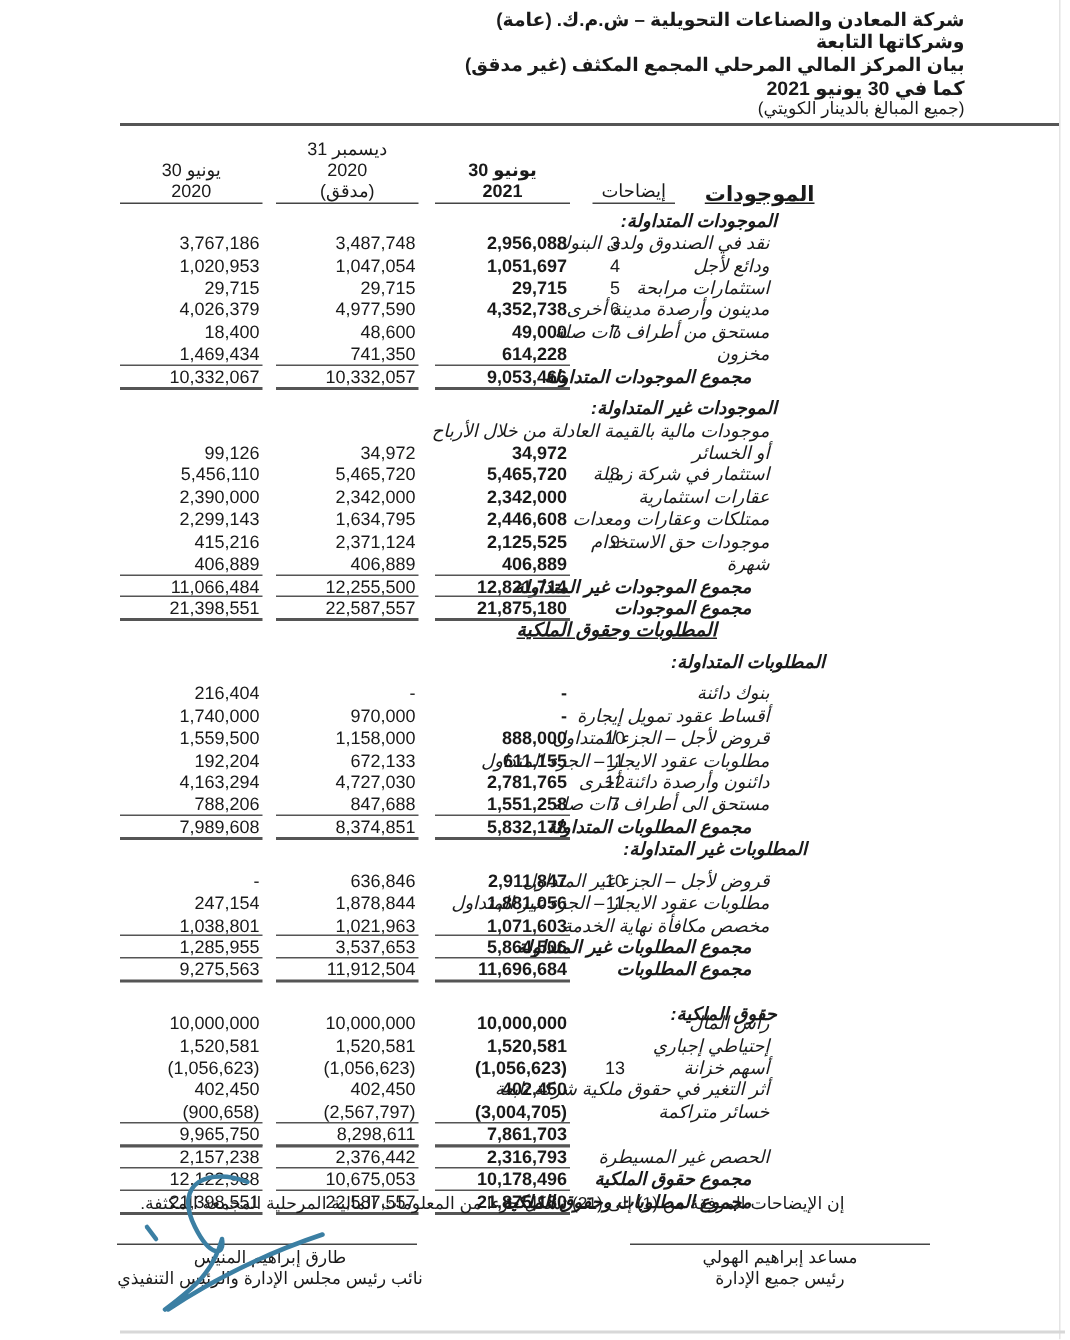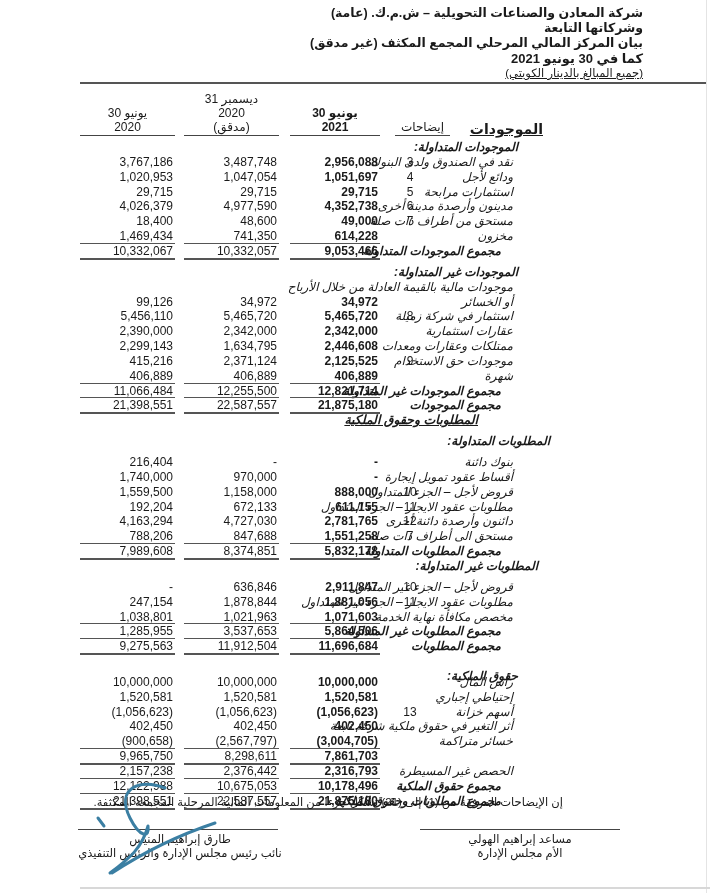--- a/index.html
+++ b/index.html
@@ -5,21 +5,21 @@
     html, body { margin: 0; padding: 0; background: #ffffff; }
     body {
       width: 713px; height: 893px; position: relative; overflow: hidden;
       font-family: "Liberation Sans", "DejaVu Sans", sans-serif;
       color: #1a1a1a;
     }
     .page-edge { position: absolute; left: 706px; top: 0; width: 1px; height: 893px; background: #e4e4e4; }
     .bottom-edge { position: absolute; left: 80px; top: 887px; width: 630px; height: 2px; background: #d8d8d8; }
 
     .header { position: absolute; right: 70px; top: 6px; direction: rtl; text-align: right; font-size: 12.5px; line-height: 15px; font-weight: bold; }
-    .header .sub { font-weight: normal; font-size: 11.5px; text-decoration: underline; }
+    .header .sub { font-weight: normal; font-size: 11.5px; }
     .header .date-line { font-size: 13px; }
     .header-rule { position: absolute; left: 80px; top: 82px; width: 626px; height: 2px; background: #555; }
 
     .col-head { position: absolute; text-align: center; font-size: 12px; line-height: 14px; }
     .col-head .ul { display: block; border-bottom: 1px solid #444; padding-bottom: 1px; }
     .c1 { left: 80px; width: 95px; }
     .c2 { left: 184px; width: 95px; }
     .c3 { left: 290px; width: 90px; font-weight: bold; }
     .cn { left: 395px; width: 55px; }
     .assets-title { position: absolute; right: 170px; top: 121px; direction: rtl; font-weight: bold; font-size: 14px; text-decoration: underline; }
@@ -390,21 +390,21 @@
     <div class="rule thick" style="left: 184px; width: 95px; top: 807.7px;"></div>
     <div class="rule thick" style="left: 290px; width: 90px; top: 807.7px;"></div>
   </div>
 
 <div class="footnote">إن الإيضاحات المرفقة من (1) إلى (21) تشكل جزءا من المعلومات المالية المرحلية المجمعة المكثفة.</div>
 
 <div class="sig-line" style="left:420px; width:200px;"></div>
 <div class="sig-line" style="left:78px; width:200px;"></div>
 <div class="sig-name" style="left:420px; width:200px; top:832px;">
   <div>مساعد إبراهيم الهولي</div>
-  <div>الأم مجلس الإدارة</div>
+  <div>رئيس جميع الإدارة</div>
 </div>
 <div class="sig-name" style="left:60px; width:240px; top:832px;">
   <div>طارق إبراهيم المنيس</div>
   <div>نائب رئيس مجلس الإدارة والرئيس التنفيذي</div>
 </div>
 
 <svg class="signature" viewBox="0 0 130 110">
   <path d="M75 10 C 50 0, 25 10, 40 40 C 50 60, 60 60, 58 48 M 58 48 C 52 70, 40 80, 20 95 M 22 95 C 60 70, 95 55, 125 45" fill="none" stroke="#3b7fa3" stroke-width="3" stroke-linecap="round"></path>
   <path d="M8 40 L 14 48" stroke="#3b7fa3" stroke-width="3" stroke-linecap="round"></path>
 </svg>

